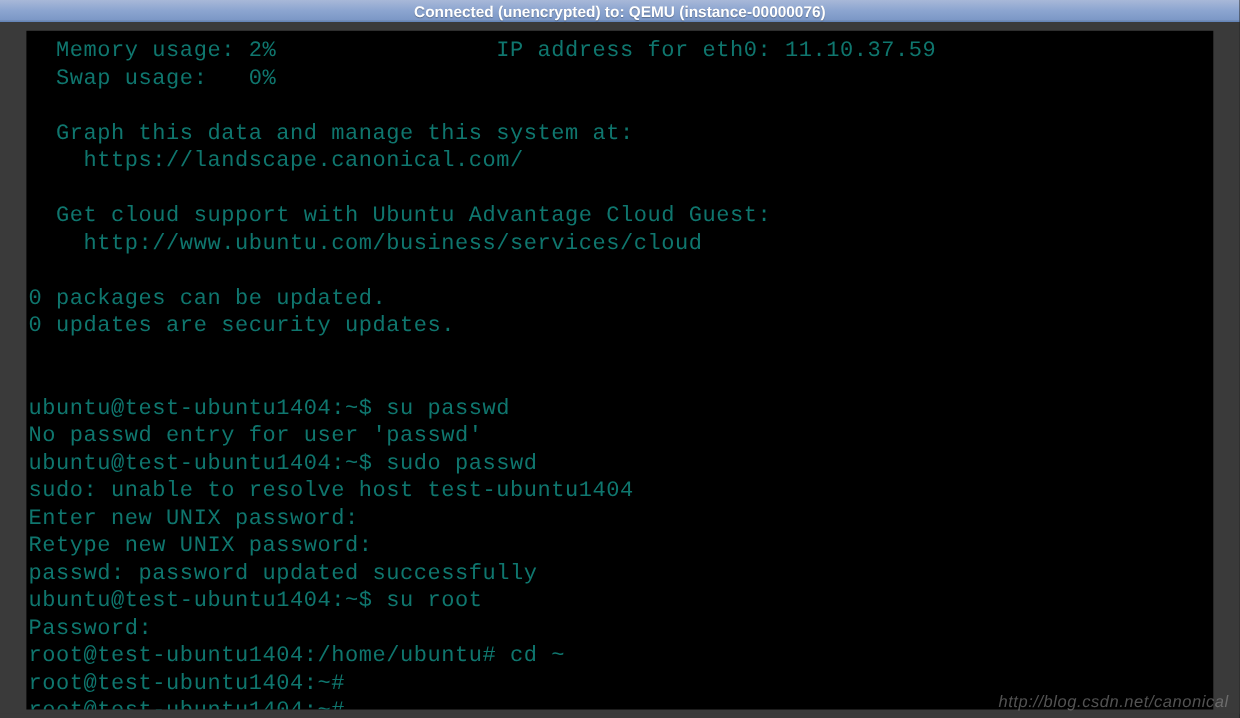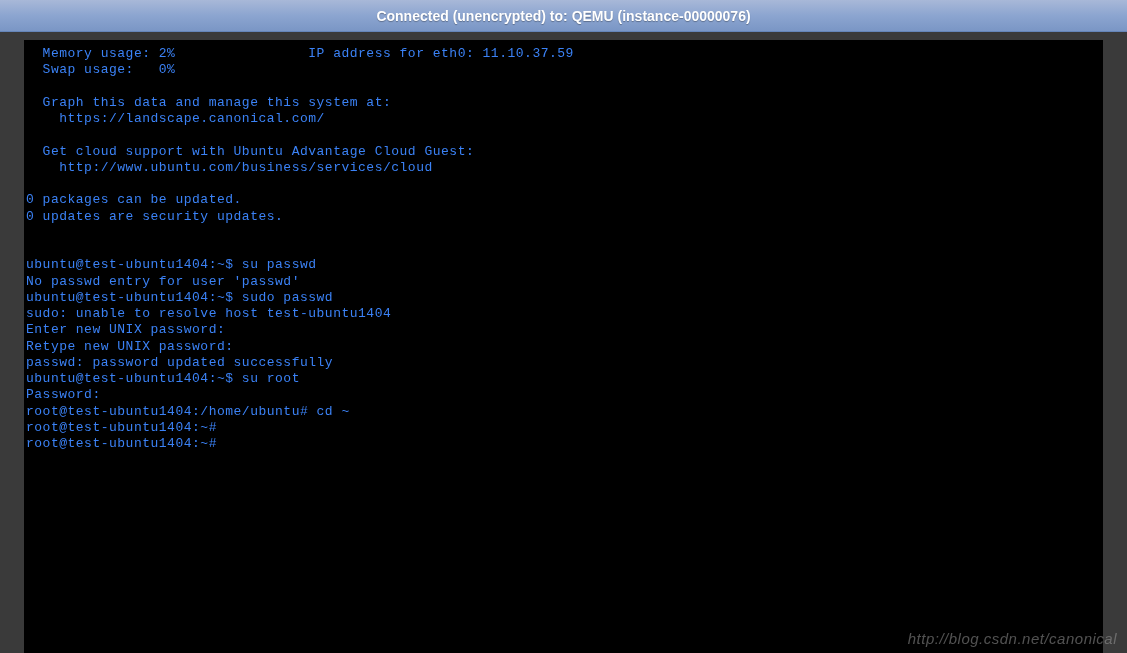--- a/index.html
+++ b/index.html
@@ -9,42 +9,42 @@
     }
     body {
       background: #3a3a3a;
       width: 1127px;
       height: 653px;
       overflow: hidden;
       font-family: monospace;
       position: relative;
     }
     .titlebar {
-      height: 32px;
+      height: 20px;
       background: linear-gradient(to bottom, #a8b8d8 0%, #8ca5d0 50%, #7a96c5 100%);
       border-bottom: 1px solid #6585b8;
       display: flex;
       align-items: center;
       justify-content: center;
       color: #fff;
       font-family: Arial, sans-serif;
       font-size: 14px;
       font-weight: bold;
       text-shadow: 0 1px 1px rgba(0,0,0,0.3);
     }
     .terminal-wrapper {
       background: #3a3a3a;
       padding: 8px 24px 4px 24px;
       height: calc(100% - 24px);
     }
     .terminal {
       background: #000;
-      color: #3b82f6;
+      color: #0f766e;
       font-family: "Courier New", "Lucida Console", monospace;
-      font-size: 13px;
+      font-size: 20px;
       line-height: 1.25;
       letter-spacing: 0.5px;
       padding: 6px 0 6px 2px;
       white-space: pre;
       height: 100%;
       font-weight: normal;
       overflow: hidden;
     }
     .terminal .line {
       display: block;

